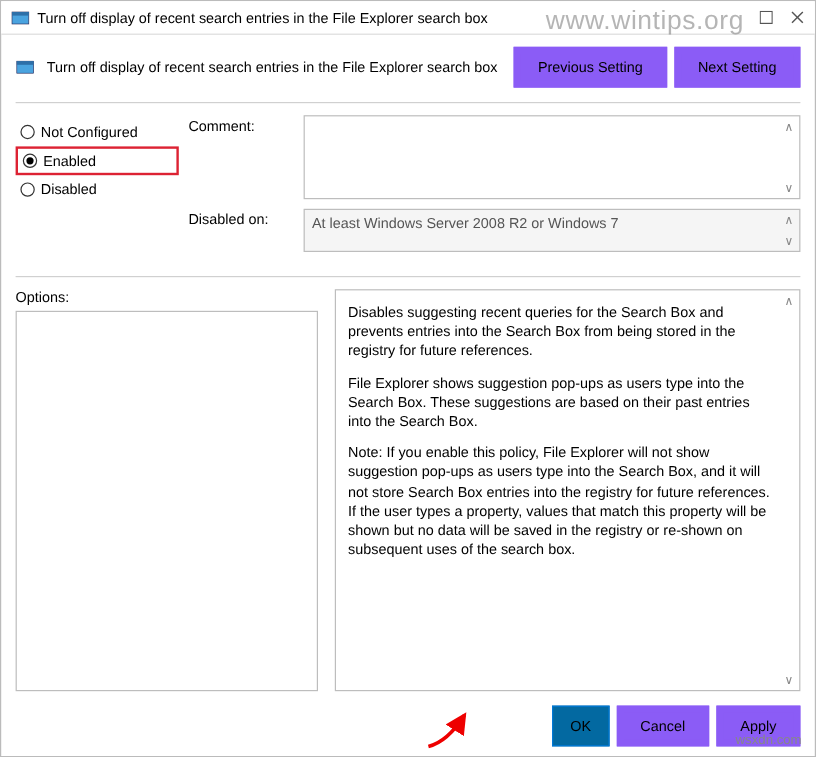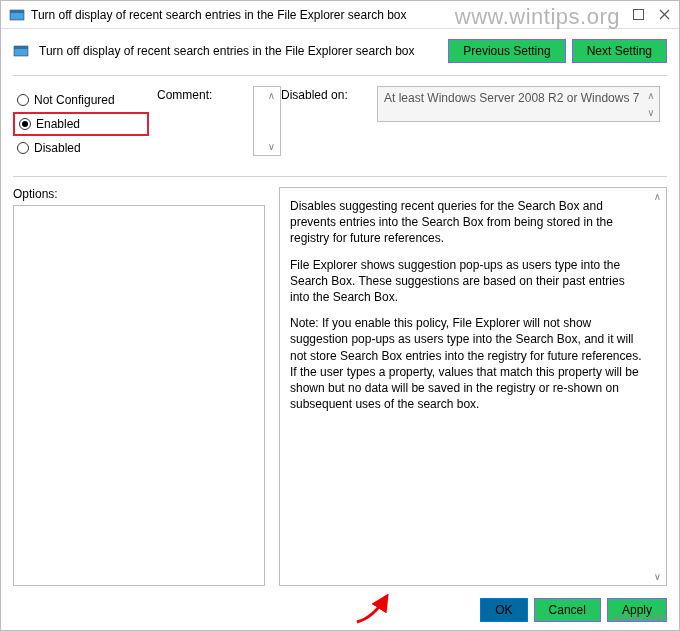--- a/index.html
+++ b/index.html
@@ -22,21 +22,21 @@
     .winbtns { display: flex; gap: 12px; align-items: center; }
     .winbtn { width: 14px; height: 14px; display: inline-flex; align-items: center; justify-content: center; color: #555; cursor: default; }
     .watermark { position: absolute; top: 4px; right: 60px; font-size: 22px; color: rgba(120,120,120,0.55); font-family: Arial, sans-serif; letter-spacing: 0.5px; pointer-events: none;}
     .watermark2 { position: absolute; bottom: 8px; right: 12px; font-size: 11px; color: #888; pointer-events: none;}
     .content { flex: 1; display: flex; flex-direction: column; padding: 10px 12px 8px 12px; gap: 6px; }
     .row1 { display: flex; align-items: center; gap: 10px; }
     .row1 .icon { width: 16px; height: 16px; }
     .row1 .label { flex: 1; font-size: 12px; }
     .navbtns { display: flex; gap: 6px; }
     button.std {
-      background: #22c55e; border: 1px solid #8b5cf6; padding: 4px 14px; font-size: 12px;
+      background: #8b5cf6; border: 6px solid #8b5cf6; padding: 4px 14px; font-size: 12px;
       font-family: inherit; cursor: default;
     }
     .rule { border: 0; border-top: 1px solid #d0d0d0; margin: 6px 0 4px 0; }
     .row-mid { display: flex; gap: 8px; }
     .radios { width: 136px; padding-top: 4px; }
     .radio-item { display: flex; align-items: center; gap: 5px; padding: 3px 4px; font-size: 12px; }
     .radio-hl { border: 2px solid #d23; margin: 2px 0; }
     .radio { width: 12px; height: 12px; border: 1px solid #333; border-radius: 50%; display: inline-flex; align-items: center; justify-content: center; background: #fff; }
     .radio.sel::after { content: ""; width: 6px; height: 6px; background: #000; border-radius: 50%; display: block; }
     .kv { display: flex; gap: 8px; margin-bottom: 8px; align-items: flex-start; }
@@ -59,21 +59,21 @@
     .panel {
       border: 1px solid #bdbdbd; background: #fff; flex: 1; position: relative; overflow: hidden;
     }
     .panel .inner { padding: 10px 22px 10px 10px; font-size: 12px; line-height: 1.35; overflow: hidden; height: 100%; }
     .panel .inner p { margin-bottom: 10px; }
     .footer { display: flex; justify-content: flex-end; gap: 6px; padding: 6px 0 0 0; position: relative; }
     button.ok-hl { border: 1px solid #0078d7; background: #0369a1; }
     .arrow-cursor {
       position: absolute; bottom: -2px; left: 340px; width: 40px; height: 36px; pointer-events: none;
     }
-    .right-col { flex: 1; display: flex; }
+    .right-col { flex: 1; display: flex; flex-direction: column; }
     svg { display: block; }
   </style>
 </head>
 <body>
 
 <div class="window">
   <div class="titlebar">
     <span class="icon">
       <svg width="16" height="16" viewBox="0 0 16 16">
           <rect x="1" y="3" width="14" height="10" fill="#4aa3df" stroke="#225" stroke-width="0.5"></rect>

